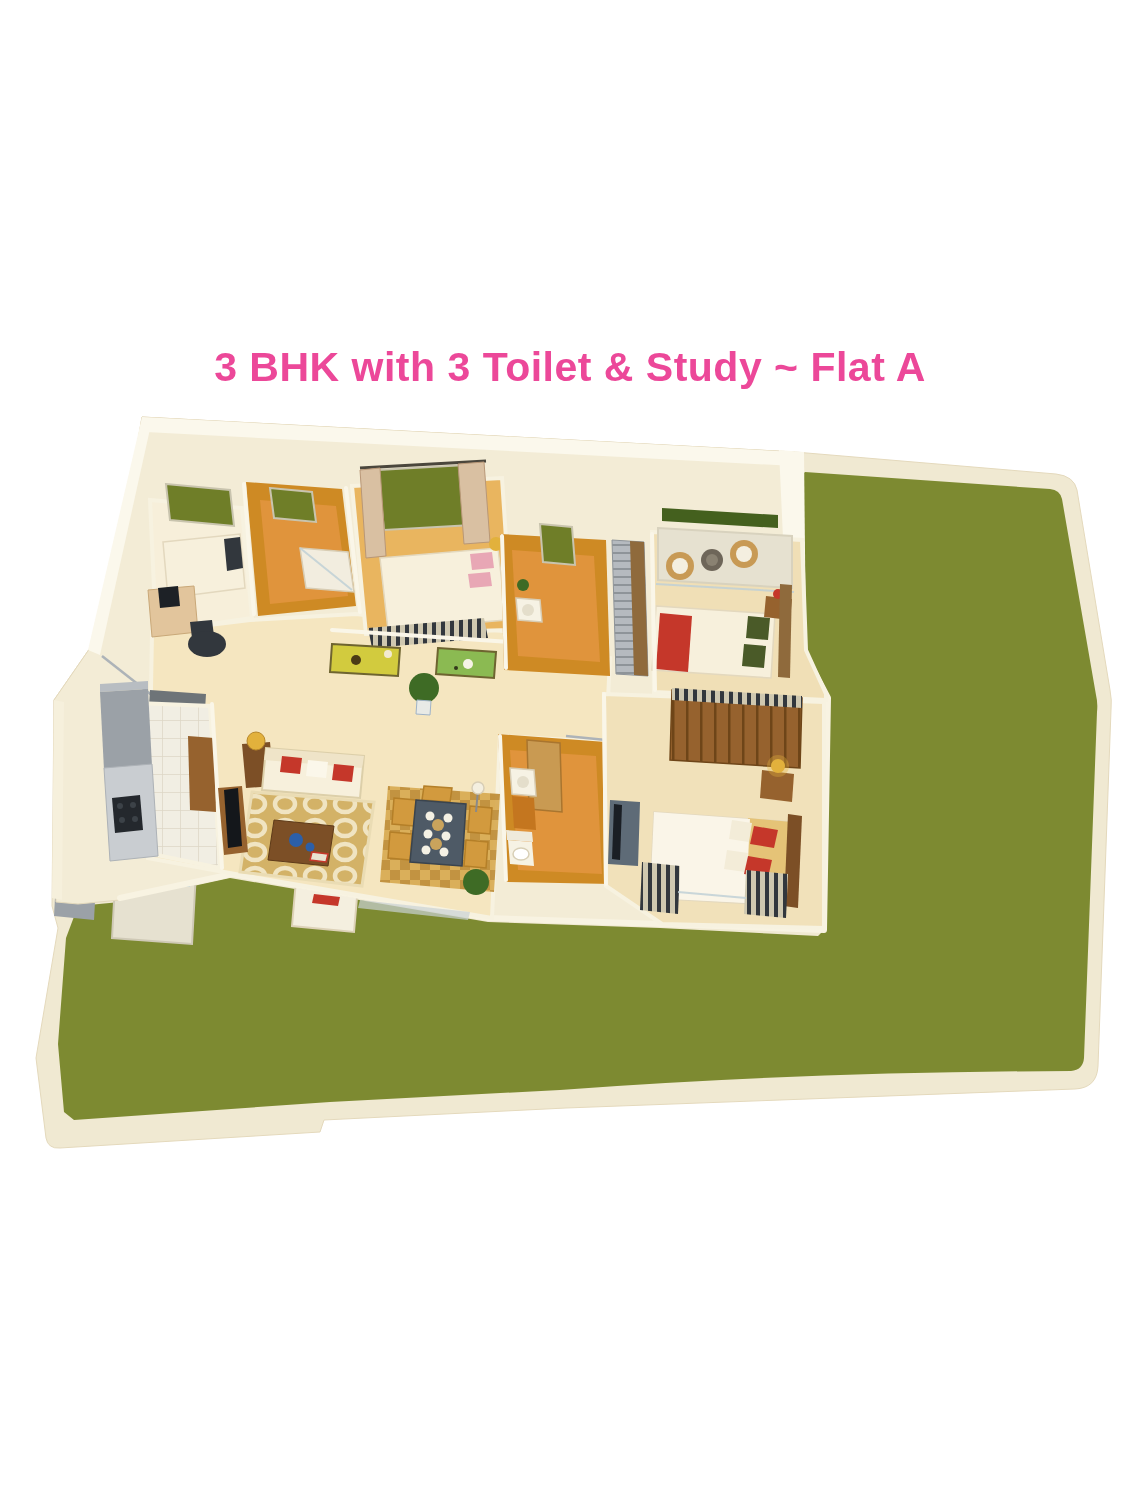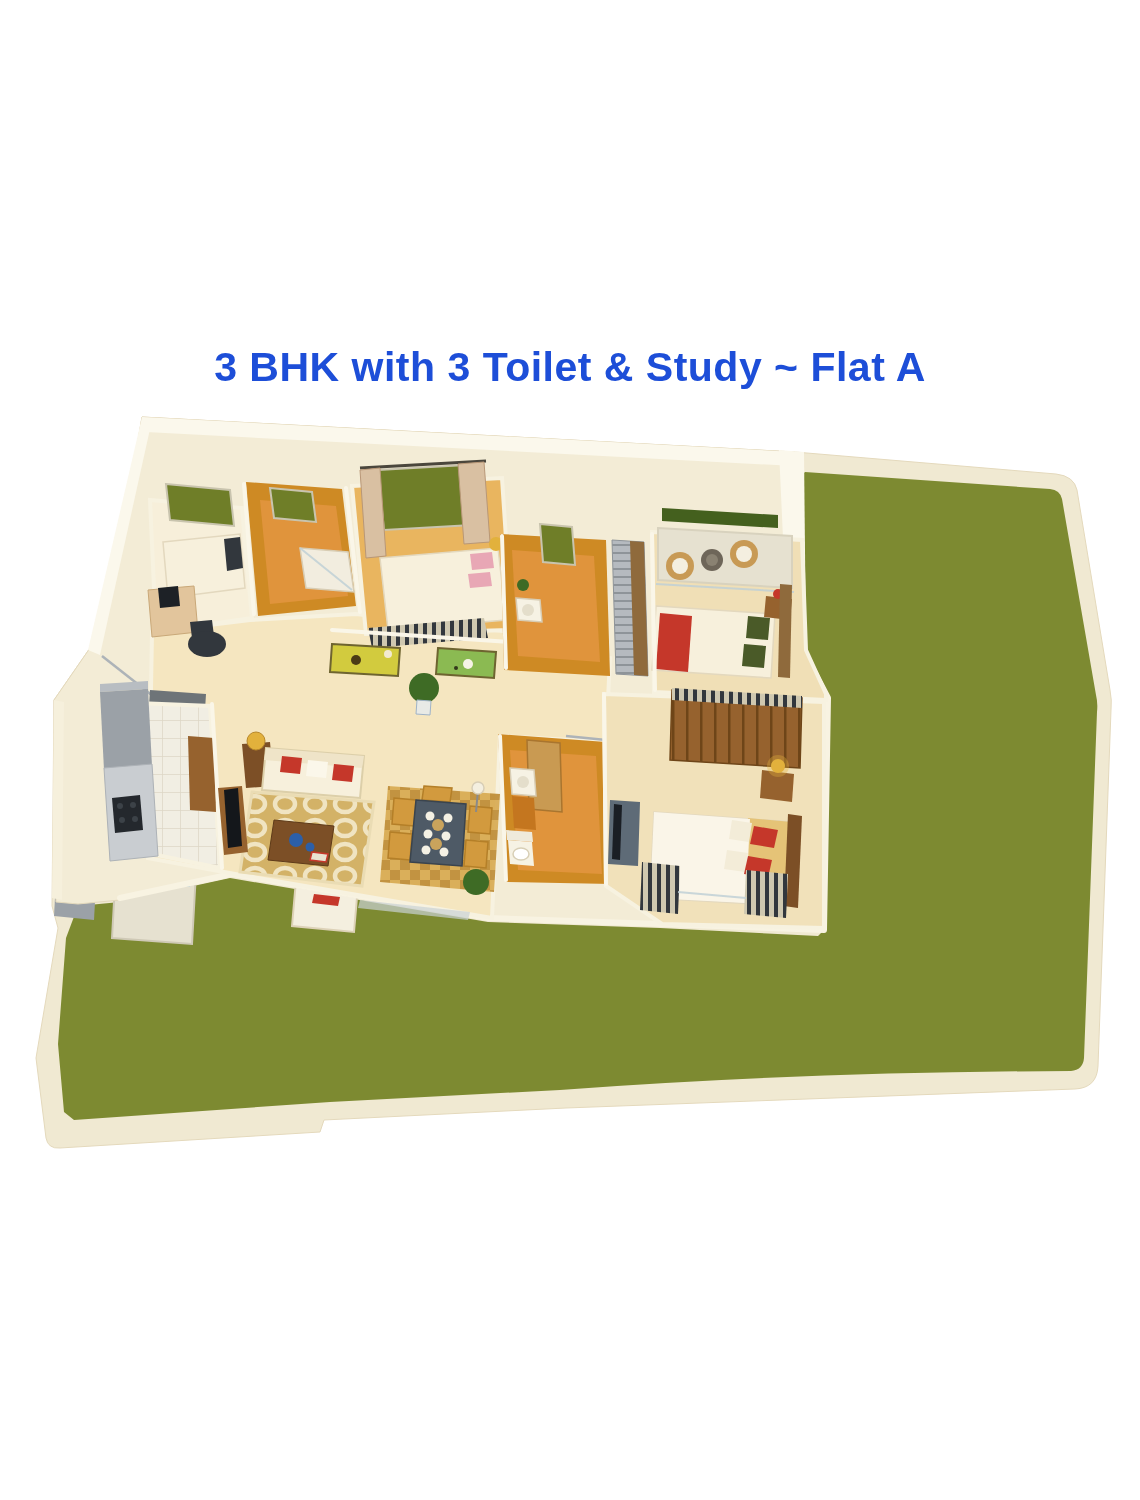--- a/index.html
+++ b/index.html
@@ -1,20 +1,20 @@
 <!DOCTYPE html>
 <html><head>
 <meta charset="utf-8">
 <style>
   html,body{margin:0;padding:0;background:#ffffff;}
   .page{position:relative;width:1140px;height:1500px;background:#ffffff;overflow:hidden;
         font-family:"Liberation Sans",sans-serif;}
   .title{position:absolute;top:344px;left:0;width:100%;margin:0;text-align:center;
          font-family:"Liberation Sans",sans-serif;font-weight:600;font-size:41px;
-         letter-spacing:.5px;color:#1d4ed8;}
+         letter-spacing:.5px;color:#ec4899;}
   .scene{position:absolute;left:0;top:0;width:1140px;height:1500px;}
   .wallcap{stroke:#F8F3E2;stroke-width:6;fill:none;stroke-linejoin:round;stroke-linecap:round;}
   .wallcap-thin{stroke:#FAF6E8;stroke-width:4;fill:none;stroke-linecap:round;}
   .glassline{stroke:#BFD0D6;stroke-width:2;fill:none;opacity:.85;}
   .frame{stroke:#ADB3B8;stroke-width:2.5;fill:none;}
   .soft{stroke:#E4D9BC;stroke-width:1;}
 </style>
 </head>
 <body>
 

